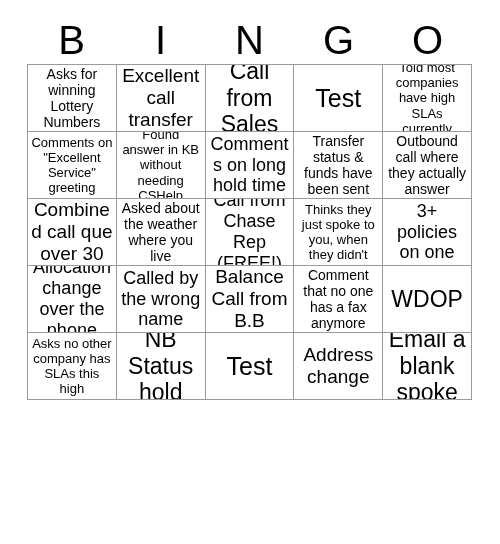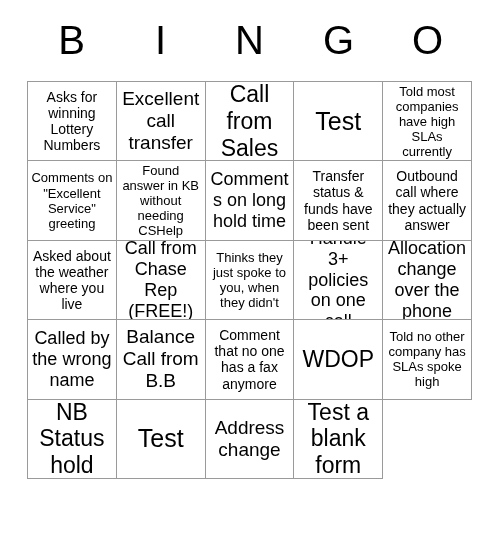--- a/index.html
+++ b/index.html
@@ -41,23 +41,23 @@
     font-weight: normal;
     letter-spacing: 0px;
     color: #000000;
     user-select: none;
   }
 
   
   .bingo-grid {
     position: absolute;
     left: 27px;
-    top: 81px;
+    top: 64px;
     width: 445px;
-    height: 398px;
+    height: 336px;
     display: grid;
     grid-template-columns: repeat(5, 1fr);
     grid-template-rows: repeat(5, 1fr);
     border-top: 1px solid #9a9a9a;
     border-left: 1px solid #9a9a9a;
     box-sizing: border-box;
     background: #ffffff;
   }
 
   .bingo-cell {
@@ -126,20 +126,23 @@
       </div>
       <div class="bingo-cell size-md">
         <span class="cell-text">Comments on long hold time</span>
       </div>
       <div class="bingo-cell size-sm">
         <span class="cell-text">Transfer status &amp; funds have been sent</span>
       </div>
       <div class="bingo-cell size-sm">
         <span class="cell-text">Outbound call where they actually answer</span>
       </div>
+      <div class="bingo-cell size-lg">
+        <span class="cell-text">Combined call que over 30</span>
+      </div>
       <div class="bingo-cell size-sm">
         <span class="cell-text">Asked about the weather where you live</span>
       </div>
       <div class="bingo-cell size-md">
         <span class="cell-text">Call from Chase Rep (FREE!)</span>
       </div>
       <div class="bingo-cell size-xs">
         <span class="cell-text">Thinks they just spoke to you, when they didn't</span>
       </div>
       <div class="bingo-cell size-md">
@@ -154,29 +157,29 @@
       <div class="bingo-cell size-lg">
         <span class="cell-text">Balance Call from B.B</span>
       </div>
       <div class="bingo-cell size-sm">
         <span class="cell-text">Comment that no one has a fax anymore</span>
       </div>
       <div class="bingo-cell size-xl">
         <span class="cell-text">WDOP</span>
       </div>
       <div class="bingo-cell size-xs">
-        <span class="cell-text">Told no other company has SLAs spoke high</span>
+        <span class="cell-text">Asks no other company has SLAs this high</span>
       </div>
       <div class="bingo-cell size-xl">
         <span class="cell-text">NB Status hold</span>
       </div>
       <div class="bingo-cell size-xxl">
         <span class="cell-text">Test</span>
       </div>
       <div class="bingo-cell size-lg">
         <span class="cell-text">Address change</span>
       </div>
       <div class="bingo-cell size-xl">
-        <span class="cell-text">Test a blank form</span>
+        <span class="cell-text">Email a blank spoke</span>
       </div>
     </div>
 
 </div>
 
 </body></html>

